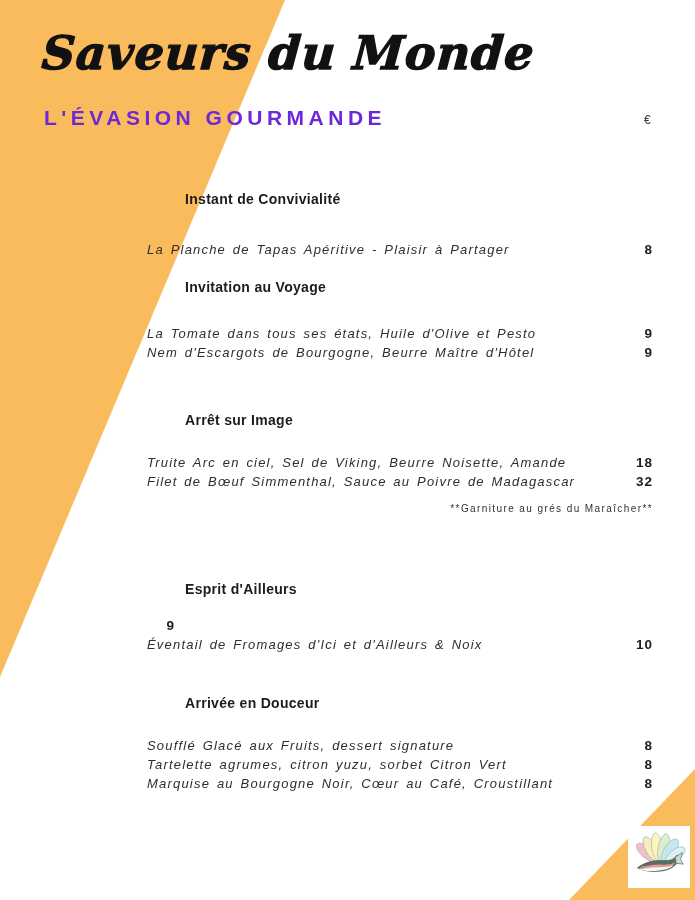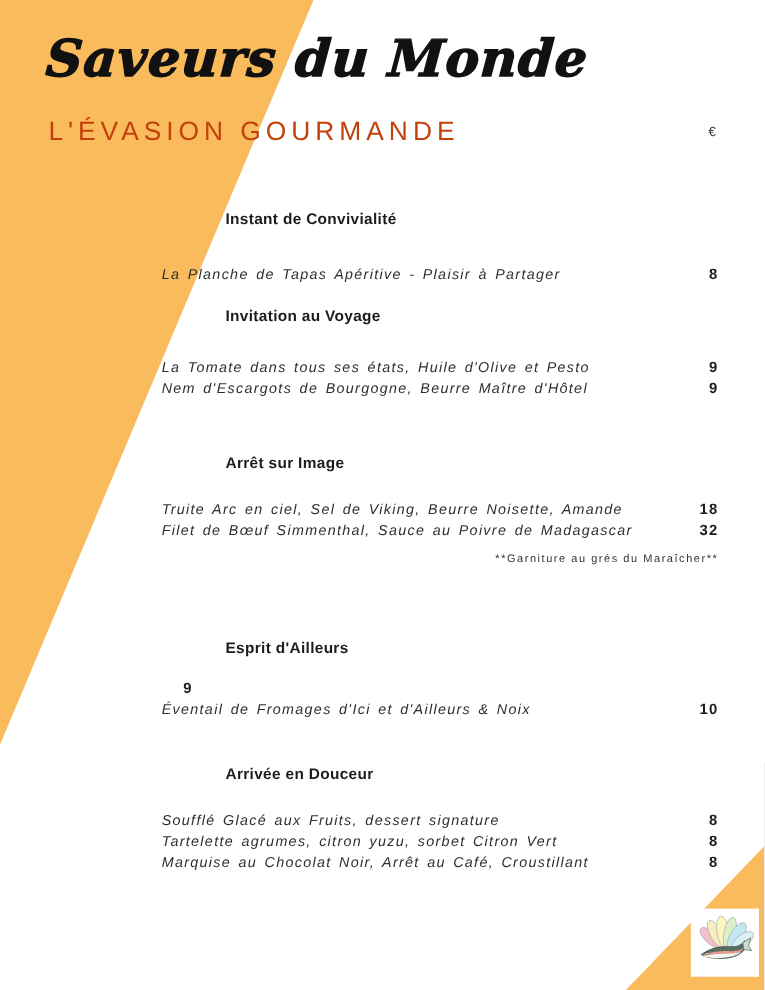--- a/index.html
+++ b/index.html
@@ -37,40 +37,40 @@
     font-size: 46px;
     letter-spacing: 1px;
     color: #111111;
     -webkit-text-stroke: 1.3px #111111;
     transform: skewX(-4deg);
     white-space: nowrap;
   }
   .menu-title {
     position: absolute;
     left: 44px; top: 106px;
-    font-size: 24px;
-    font-weight: 400;
+    font-size: 21px;
+    font-weight: 700;
     letter-spacing: 4.5px;
-    color: #c2410c;
+    color: #6d28d9;
     white-space: nowrap;
   }
   .currency-symbol {
     position: absolute;
     left: 644px; top: 113px;
     font-size: 12px;
     color: #3a3a3a;
   }
   
   .menu-section {
     position: absolute;
     left: 147px;
     width: 506px;
   }
   .section-heading {
-    margin-left: 58px;
+    margin-left: 38px;
     font-size: 14px;
     font-weight: 700;
     letter-spacing: 0.3px;
     color: #1c1c1c;
     line-height: 18px;
     white-space: nowrap;
   }
   .item-list { }
   .menu-item-row {
     display: flex;
@@ -179,21 +179,21 @@
         <div class="item-list" style="margin-top: 24px;">
           <div class="menu-item-row">
             <span class="menu-item-name">Soufflé Glacé aux Fruits, dessert signature</span>
             <span class="menu-item-price">8</span>
           </div>
           <div class="menu-item-row">
             <span class="menu-item-name">Tartelette agrumes, citron yuzu, sorbet Citron Vert</span>
             <span class="menu-item-price">8</span>
           </div>
           <div class="menu-item-row">
-            <span class="menu-item-name">Marquise au Chocolat Noir, Arrêt au Café, Croustillant</span>
+            <span class="menu-item-name">Marquise au Bourgogne Noir, Cœur au Café, Croustillant</span>
             <span class="menu-item-price">8</span>
           </div>
         </div>
       </div>
     </div>
 
   <div class="logo-box">
     <svg width="54" height="54" viewBox="0 0 60 60">
 
       <g stroke="#9aa8b0" stroke-width="0.6">

